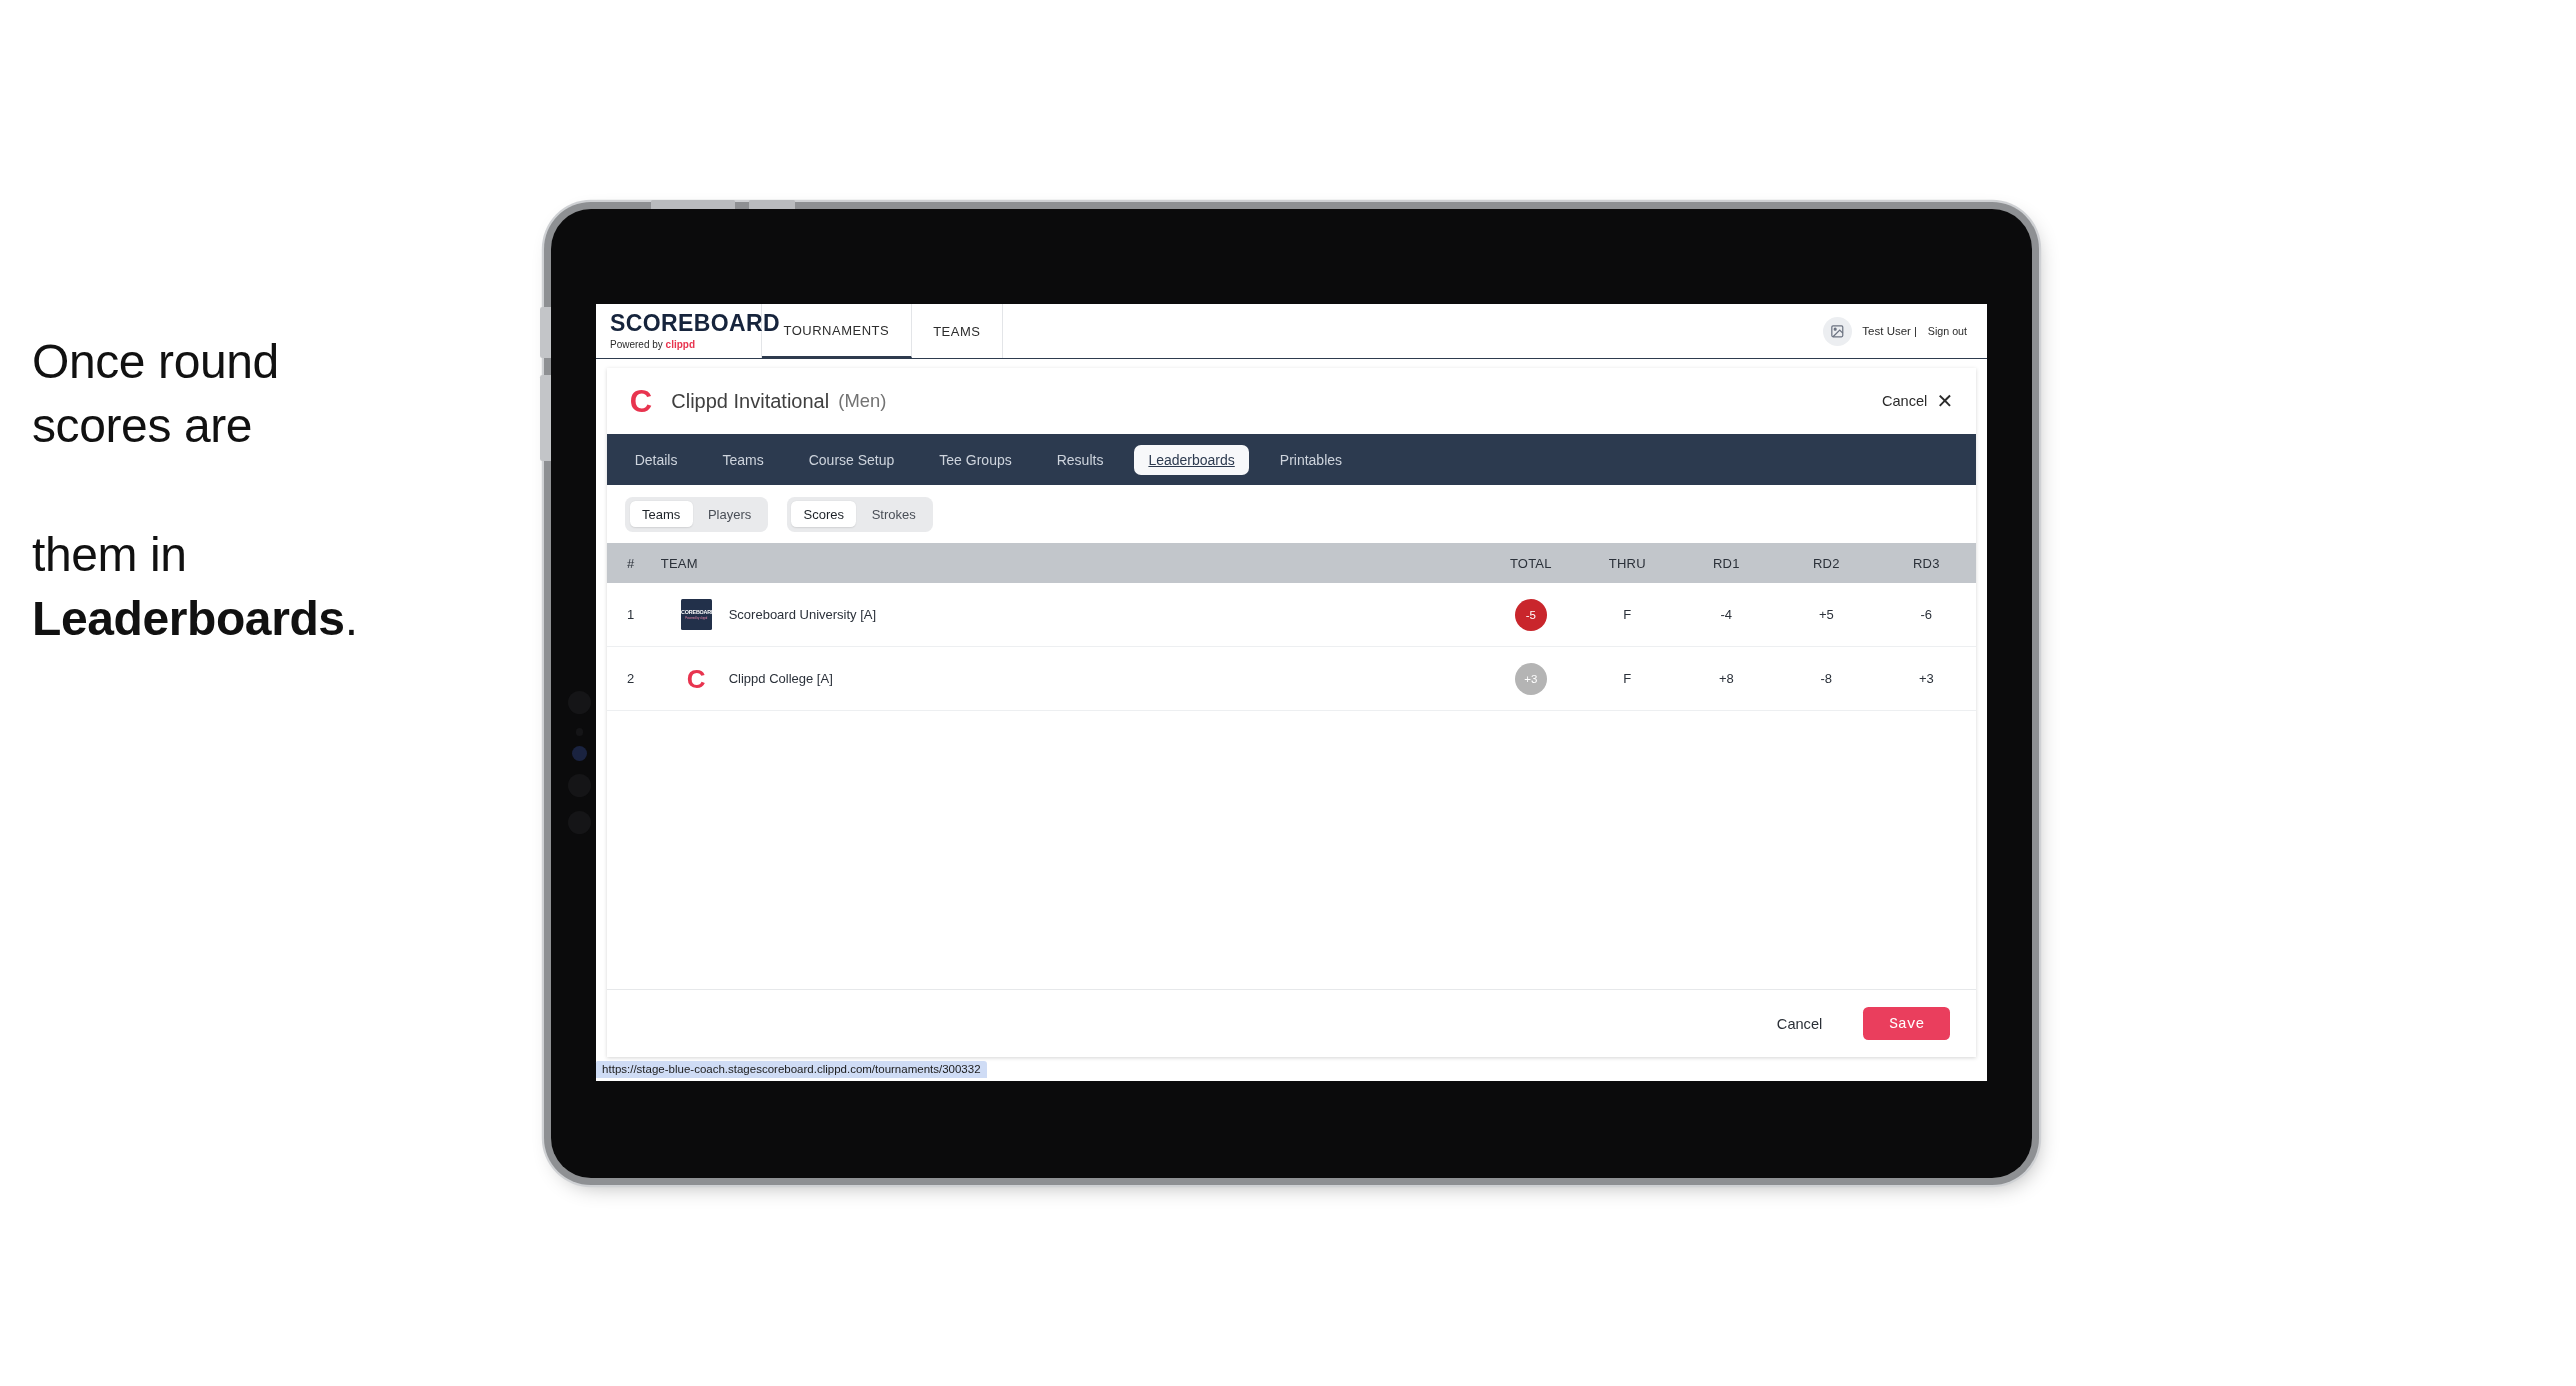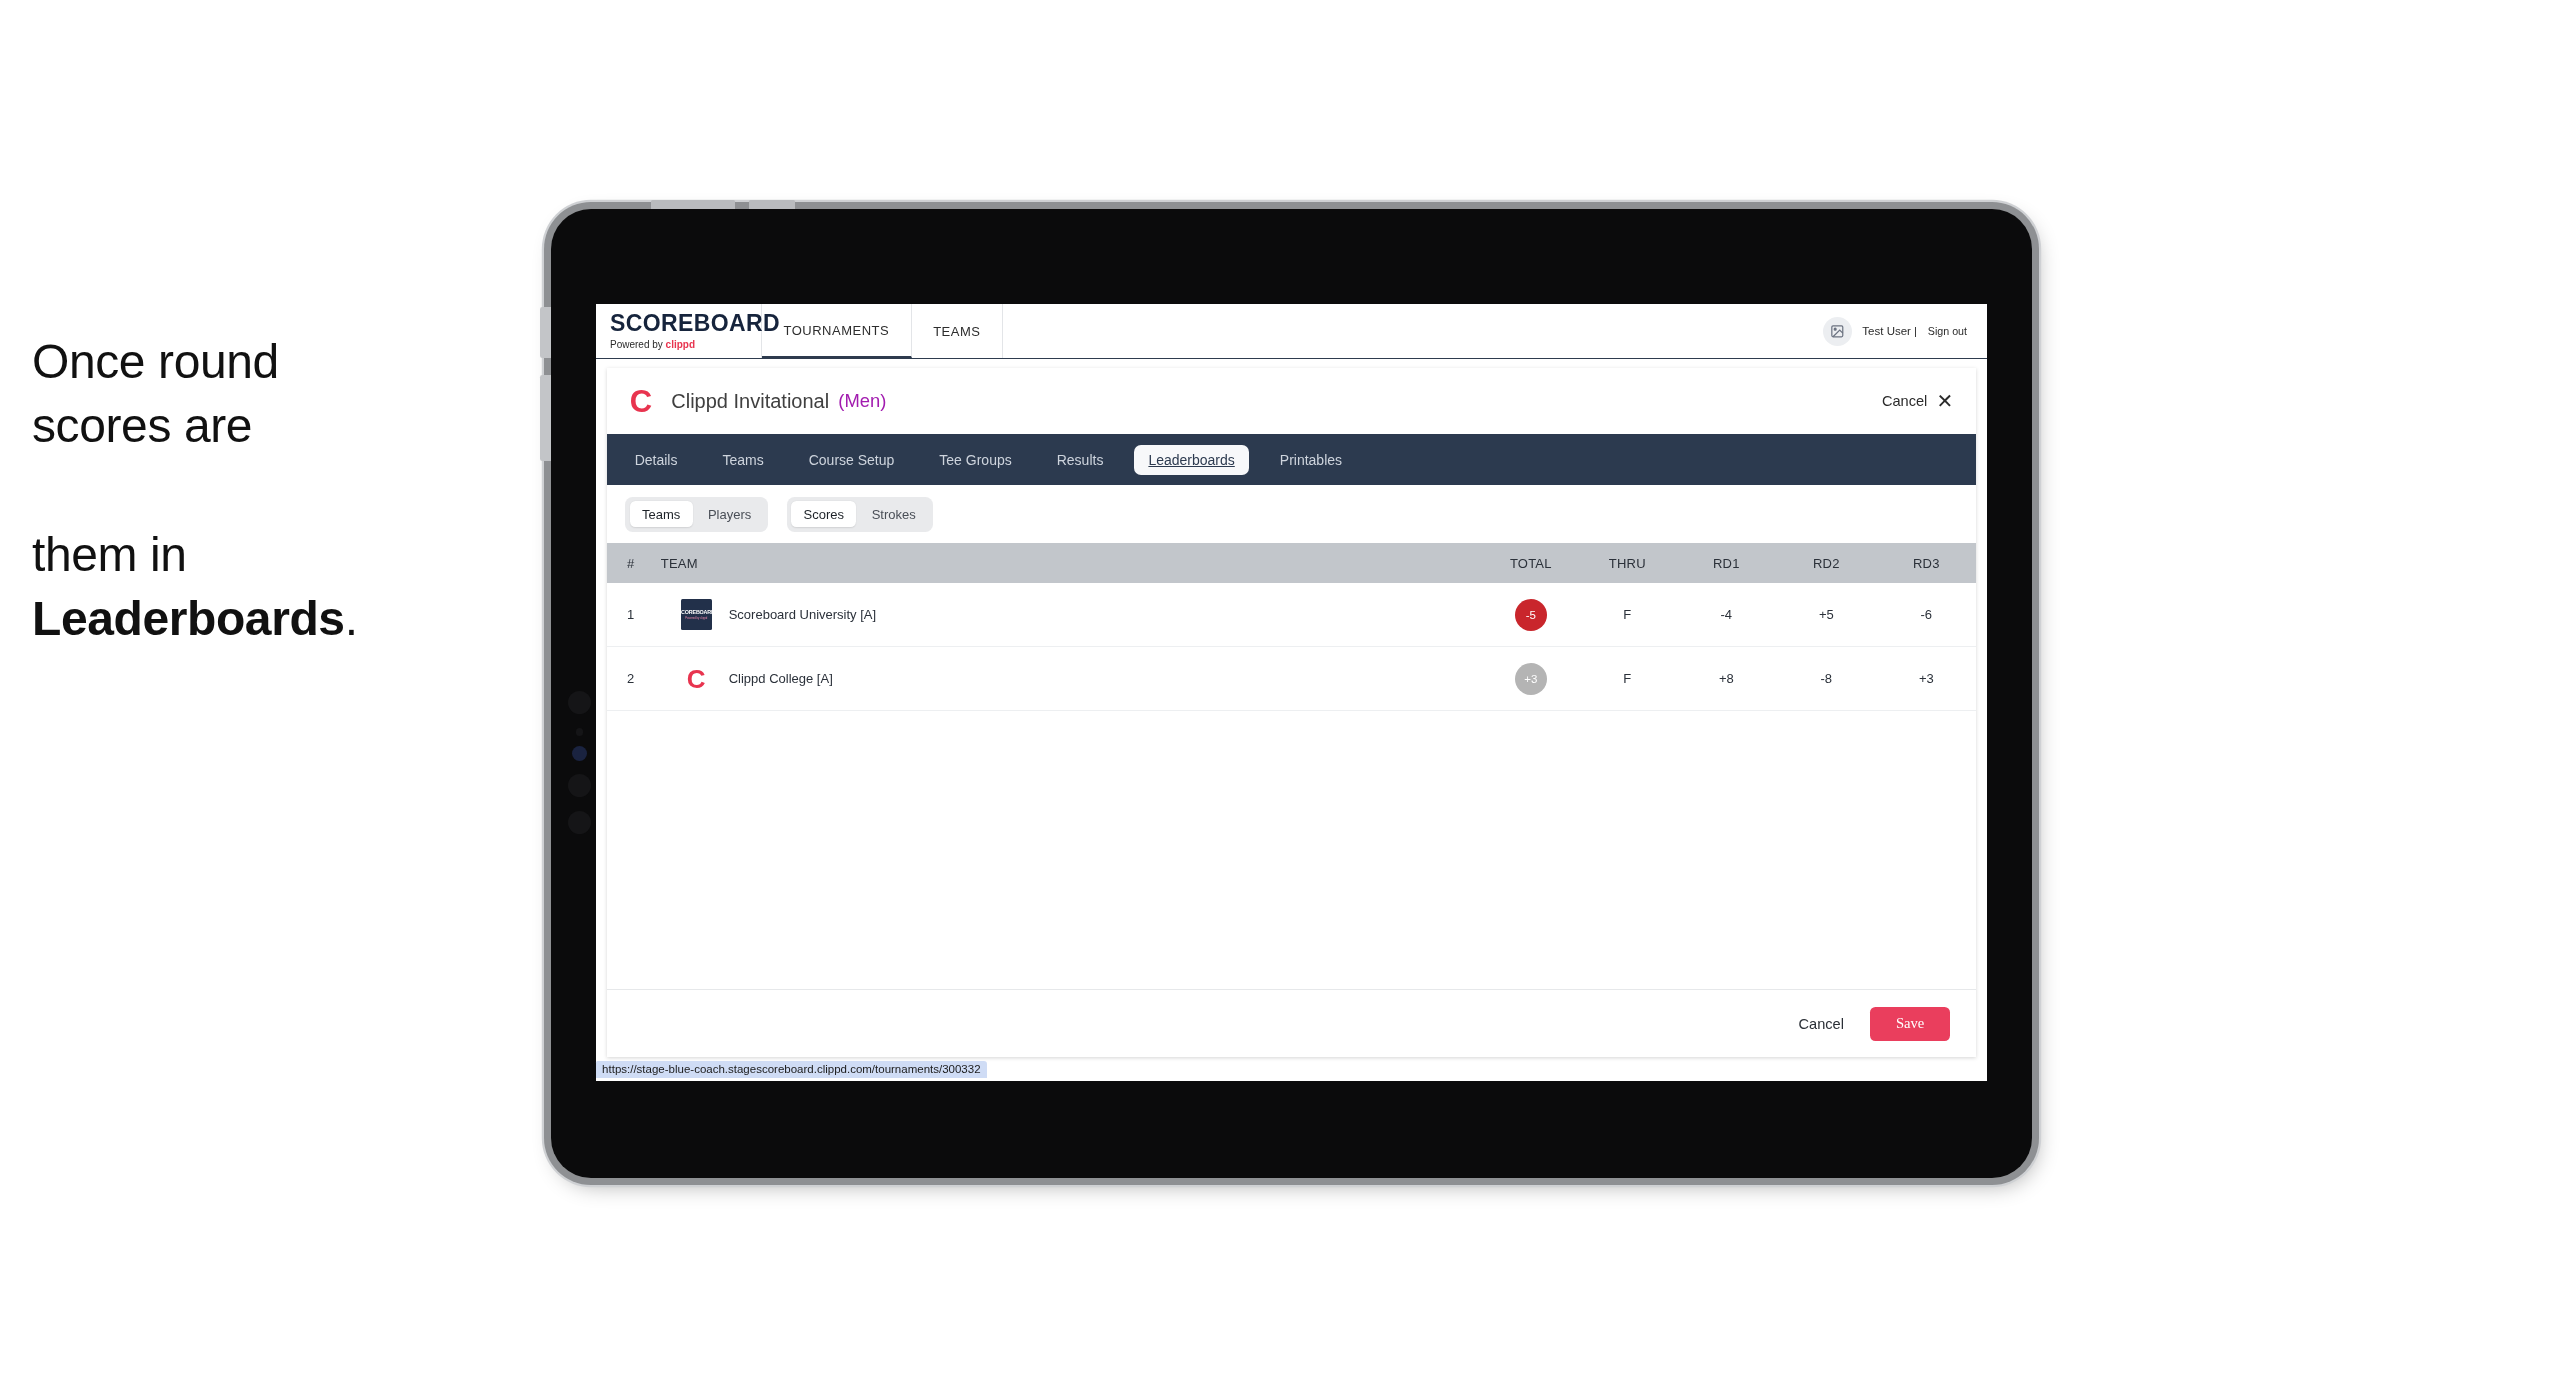--- a/index.html
+++ b/index.html
@@ -148,21 +148,21 @@
   }
   .c-logo {
     font-size: 31px; font-weight: bold;
     color: #e8344f; line-height: 1;
     width: 37px;
   }
   .card-title {
     font-size: 20px; color: #404040; margin-left: 4.6px;
   }
   .card-title-suffix {
-    font-size: 18.4px; color: #a21caf; margin-left: 9.2px;
+    font-size: 18.4px; color: #737373; margin-left: 9.2px;
   }
   .cancel-x {
     margin-left: auto;
     display: flex; align-items: center; gap: 9.2px;
     font-size: 14.6px; color: #2b2b2b; cursor: pointer;
   }
   .x-glyph { font-size: 20px; line-height: 1; }
 
   
   .tabstrip {
@@ -268,21 +268,22 @@
   }
   .btn-cancel {
     font-size: 14.6px; color: #2a2f36; cursor: pointer;
     background: none; border: none;
     font-family: "Liberation Sans", sans-serif;
   }
   .btn-save {
     background: #ea3e5d; color: #ffffff;
     font-size: 14.6px; border: none; border-radius: 5.4px;
     padding: 8.4px 26px; cursor: pointer;
-    font-family: Liberation Serif, serif;
+    font-family: Liberation Mono, monospace;
+    margin-left: 15px;
   }
 
   
   .status-url {
     position: absolute;
     left: 596px; top: 1061px;
     background: #cfdcf5;
     color: #1b1b1b;
     font-size: 11.5px;
     padding: 2.3px 6.1px 3.1px 6.1px;

